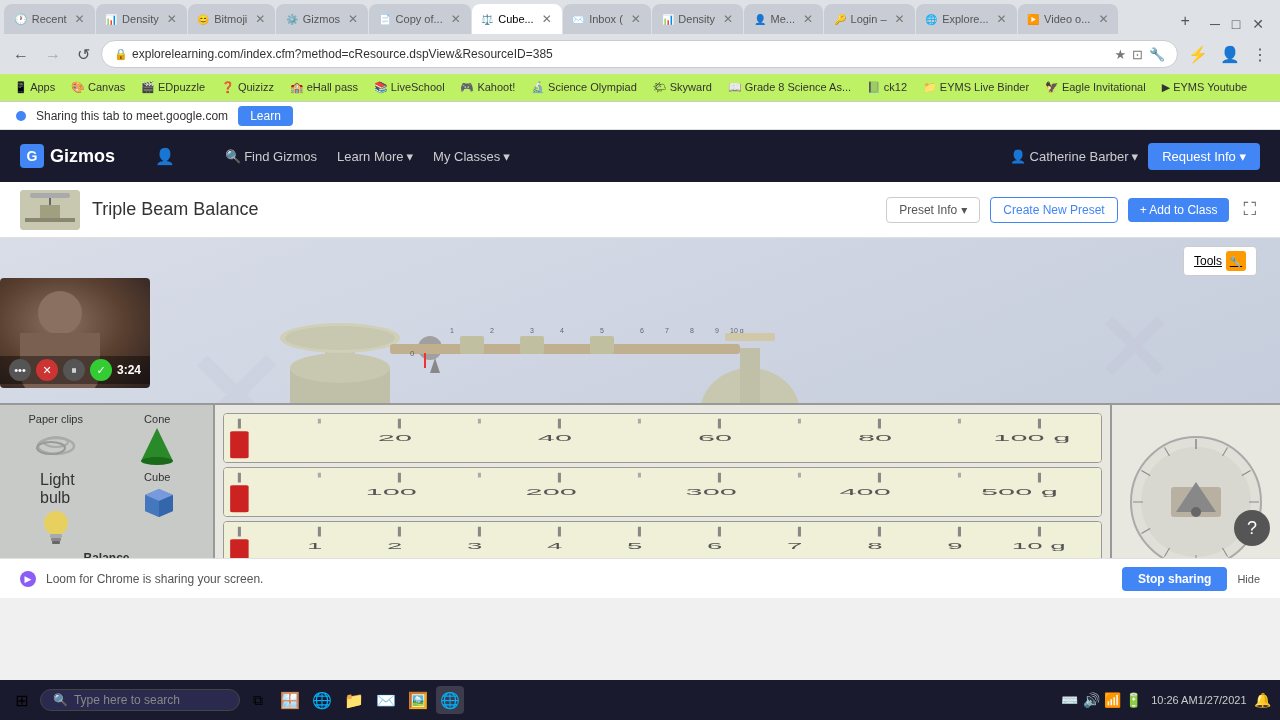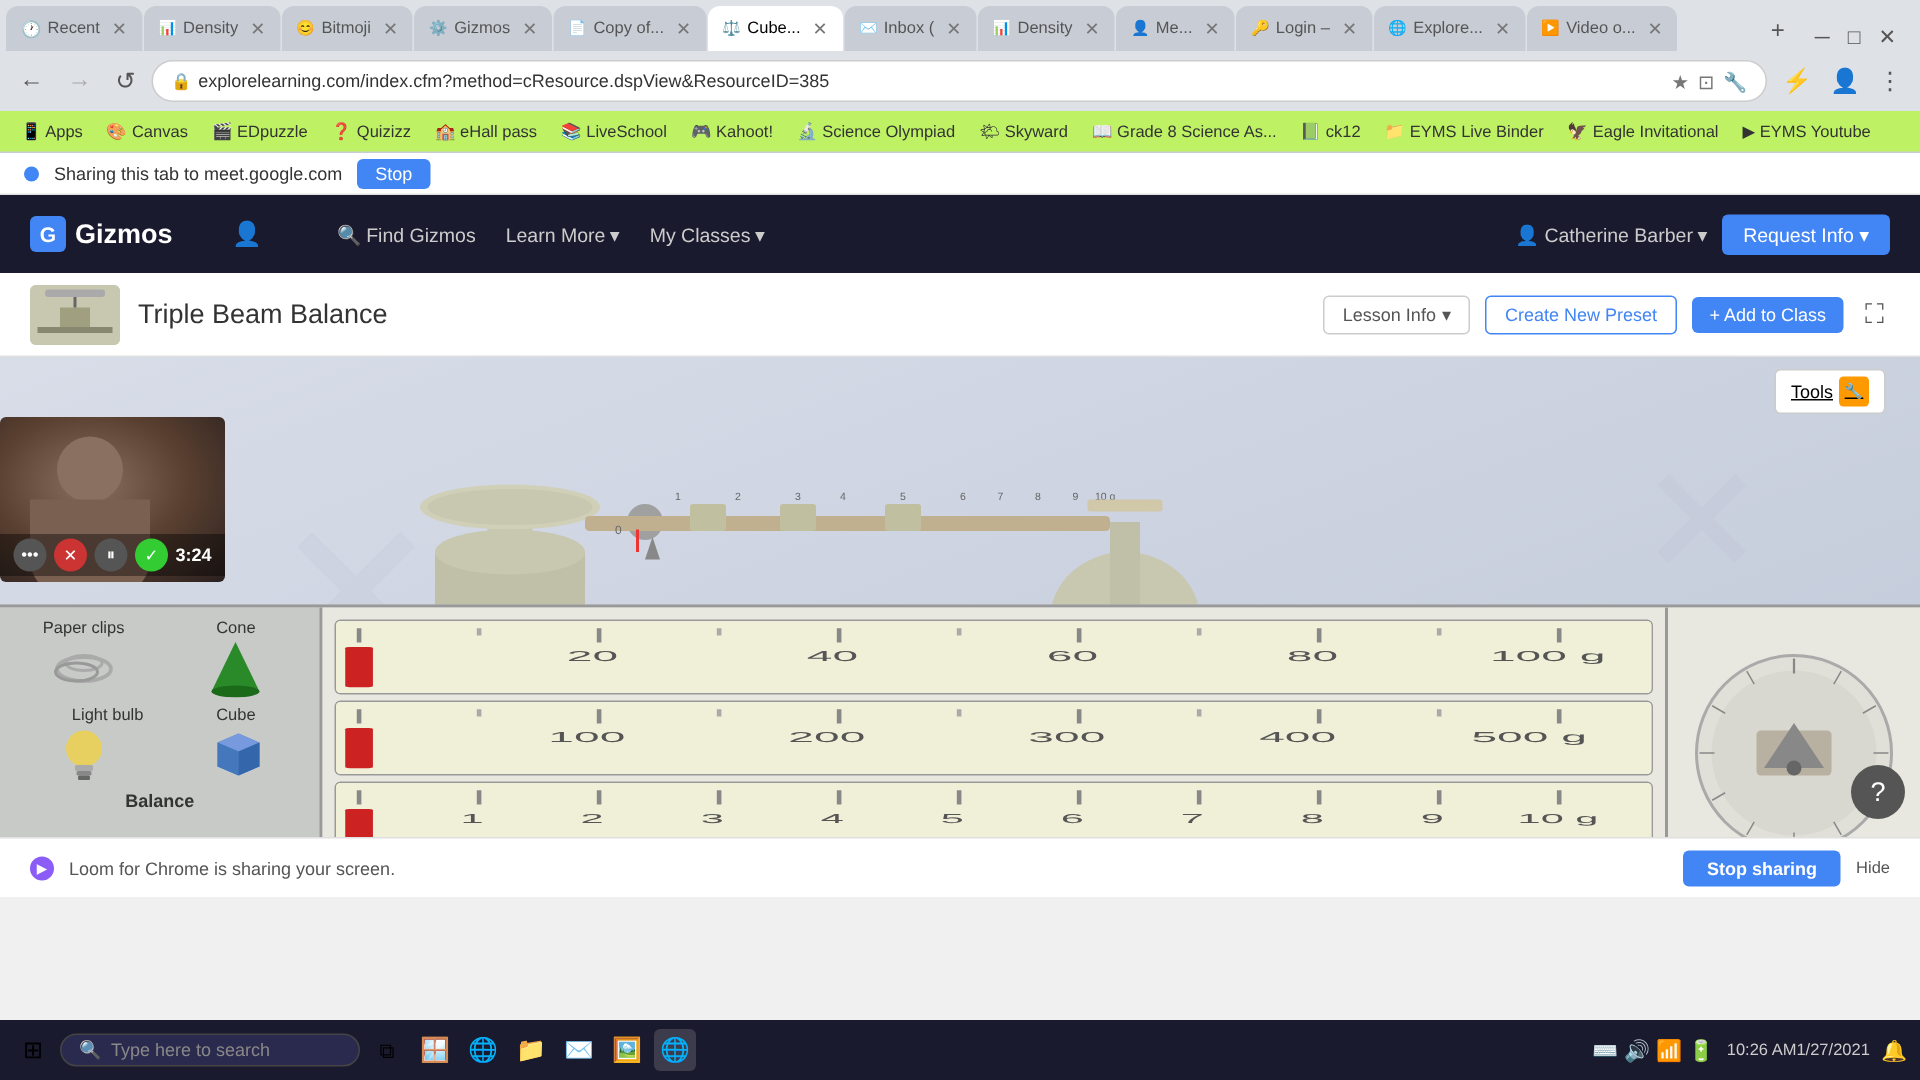--- a/index.html
+++ b/index.html
@@ -210,21 +210,21 @@
       <span class="bookmark-item">📖 Grade 8 Science As...</span>
       <span class="bookmark-item">📗 ck12</span>
       <span class="bookmark-item">📁 EYMS Live Binder</span>
       <span class="bookmark-item">🦅 Eagle Invitational</span>
       <span class="bookmark-item">▶ EYMS Youtube</span>
     </div>
 
     <div class="sharing-bar">
       <div class="sharing-dot"></div>
       <span class="sharing-text">Sharing this tab to meet.google.com</span>
-      <button class="stop-btn">Stop</button>
+      <button class="stop-btn">Learn</button>
     </div>
   </div>
 
   <div class="site-nav">
     <div class="site-logo">
       <div class="logo-g">G</div>
       <span>Gizmos</span>
     </div>
     <div style="display:flex; align-items:center; gap:4px; margin-left:20px;">
       <span style="color:#aaa; font-size:16px;">👤</span>
@@ -262,21 +262,21 @@
         <rect width="60" height="40" fill="#c8c8b0"></rect>
         <rect x="20" y="15" width="20" height="15" fill="#a0a080"></rect>
         <rect x="5" y="28" width="50" height="4" fill="#888870"></rect>
         <line x1="30" y1="5" x2="30" y2="15" stroke="#666" stroke-width="2"></line>
         <rect x="10" y="3" width="40" height="5" fill="#aaa" rx="2"></rect>
       </svg>
     </div>
     <h1 class="lesson-title">Triple Beam Balance</h1>
     <div class="lesson-actions">
       <button class="lesson-info-btn">
-        <span>Lesson Info</span>
+        <span>Preset Info</span>
         <span>▾</span>
       </button>
       <button class="create-preset-btn">Create New Preset</button>
       <button class="add-class-btn">+ Add to Class</button>
       <button class="fullscreen-btn">⛶</button>
     </div>
   </div>
 
   <div style="position:relative; height:360px; background:#e8e8ec;">
 
@@ -352,21 +352,21 @@
           <div class="object-item">
             <span style="font-size:11px;">Cone</span>
             <div class="object-icon">
               <svg width="40" height="40" viewBox="0 0 40 40">
                 <polygon points="20,3 4,36 36,36" fill="#2a8a2a"></polygon>
                 <ellipse cx="20" cy="36" rx="16" ry="4" fill="#1a6a1a"></ellipse>
               </svg>
             </div>
           </div>
           <div class="object-item">
-            <span style="font-size:11px;padding-left:32px;">Light bulb</span>
+            <span style="font-size:16px;padding-left:32px;">Light bulb</span>
             <div class="object-icon">
               <svg width="40" height="40" viewBox="0 0 40 40">
                 <circle cx="20" cy="16" r="12" fill="#e8d060"></circle>
                 <rect x="14" y="27" width="12" height="4" fill="#aaa" rx="1"></rect>
                 <rect x="15" y="31" width="10" height="3" fill="#888" rx="1"></rect>
                 <rect x="16" y="34" width="8" height="3" fill="#666" rx="1"></rect>
               </svg>
             </div>
           </div>
           <div class="object-item">

